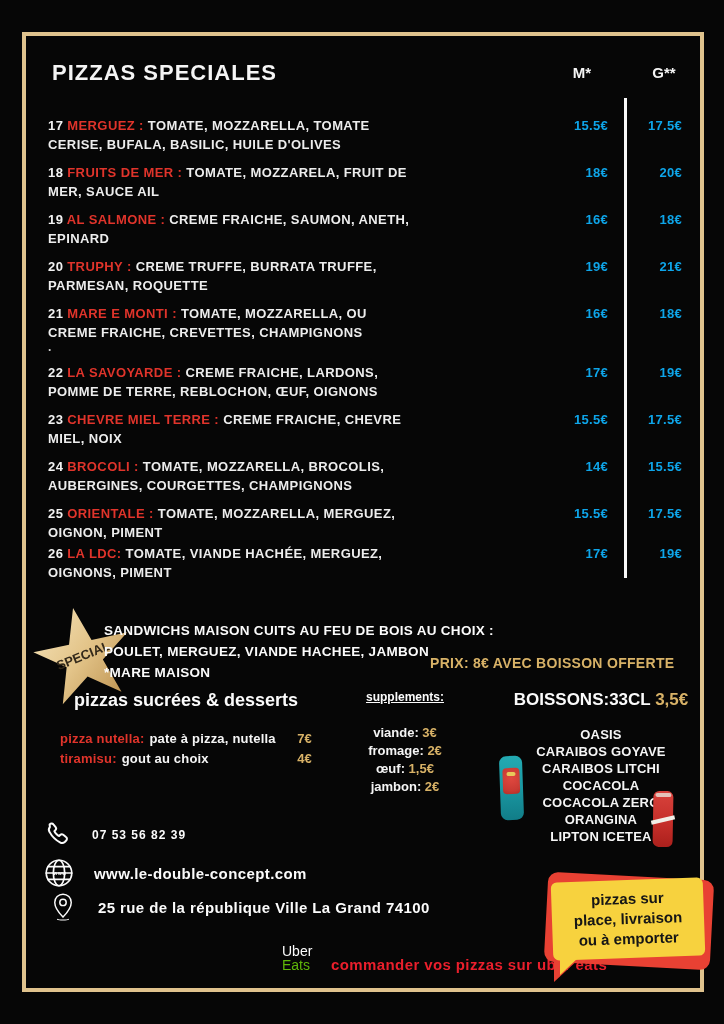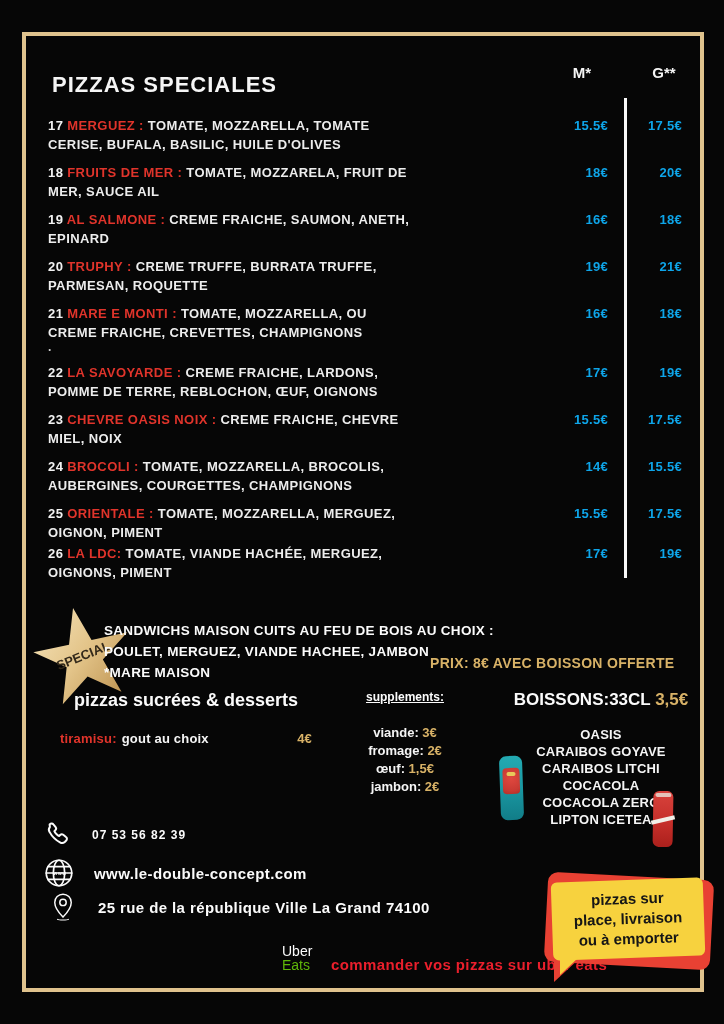--- a/index.html
+++ b/index.html
@@ -5,21 +5,21 @@
   html,body{margin:0;padding:0;}
   body{
     width:724px;height:1024px;position:relative;overflow:hidden;
     background:#060606;
     font-family:"Liberation Sans",sans-serif;
     -webkit-font-smoothing:antialiased;
   }
   .frame{position:absolute;left:22px;top:32px;right:20px;bottom:32px;border:4px solid #dfc28d;}
 
   
-  .title{position:absolute;left:52px;top:72px;font-size:22px;font-weight:bold;color:#f5f5f5;letter-spacing:1px;}
+  .title{position:absolute;left:52px;top:60px;font-size:22px;font-weight:bold;color:#f5f5f5;letter-spacing:1px;}
   .colM{position:absolute;left:556px;top:64px;width:52px;text-align:center;font-size:15px;font-weight:bold;color:#f5f5f5;}
   .colG{position:absolute;left:638px;top:64px;width:52px;text-align:center;font-size:15px;font-weight:bold;color:#f5f5f5;}
   .divider{position:absolute;left:624px;top:98px;width:3px;height:480px;background:#f8f8f8;}
 
   
   .items{position:absolute;left:48px;top:116px;width:646px;}
   .menu-item{display:grid;grid-template-columns:1fr 96px 86px;margin-bottom:9px;}
   .menu-item.tight{margin-bottom:2px;}
   .i-text{font-size:13px;line-height:19px;letter-spacing:.4px;color:#ededed;font-weight:bold;padding-right:94px;}
   .i-num{color:#f2f2f2;}
@@ -142,21 +142,21 @@
 
   <div class="menu-item">
     <div class="i-text"><span class="i-num">22</span> <span class="i-name">LA SAVOYARDE :</span> <span class="i-desc">CREME FRAICHE, LARDONS, POMME DE TERRE, REBLOCHON, ŒUF, OIGNONS</span>
       
     </div>
     <div class="price p-m">17€</div>
     <div class="price p-g">19€</div>
   </div>
 
   <div class="menu-item">
-    <div class="i-text"><span class="i-num">23</span> <span class="i-name">CHEVRE OASIS NOIX :</span> <span class="i-desc">CREME FRAICHE, CHEVRE MIEL, NOIX</span>
+    <div class="i-text"><span class="i-num">23</span> <span class="i-name">CHEVRE MIEL TERRE :</span> <span class="i-desc">CREME FRAICHE, CHEVRE MIEL, NOIX</span>
       
     </div>
     <div class="price p-m">15.5€</div>
     <div class="price p-g">17.5€</div>
   </div>
 
   <div class="menu-item">
     <div class="i-text"><span class="i-num">24</span> <span class="i-name">BROCOLI :</span> <span class="i-desc">TOMATE, MOZZARELLA, BROCOLIS, AUBERGINES, COURGETTES, CHAMPIGNONS</span>
       
     </div>
@@ -199,20 +199,25 @@
 <div class="sp-lines">
   <div>SANDWICHS MAISON CUITS AU FEU DE BOIS AU CHOIX :</div>
   <div>POULET, MERGUEZ, VIANDE HACHEE, JAMBON</div>
   <div>*MARE MAISON</div>
 </div>
 <div class="sp-price">PRIX: 8€ AVEC BOISSON OFFERTE</div>
 
 <div class="desserts">
   <div class="col-head">pizzas sucrées &amp; desserts</div>
   <div class="d-rows">
+  <div class="d-row">
+    <span class="d-name">pizza nutella:</span>
+    <span class="d-desc">pate à pizza, nutella</span>
+    <span class="d-price">7€</span>
+  </div>
 
   <div class="d-row">
     <span class="d-name">tiramisu:</span>
     <span class="d-desc">gout au choix</span>
     <span class="d-price">4€</span>
   </div>
 </div>
 </div>
 
 <div class="supps">
@@ -241,20 +246,21 @@
 </div>
 
 <div class="drinks">
   <div class="col-head"><span>BOISSONS:33CL</span> <span class="dk-price">3,5€</span></div>
   <div class="dk-rows">
       <div class="drink">OASIS</div>
       <div class="drink">CARAIBOS GOYAVE</div>
       <div class="drink">CARAIBOS LITCHI</div>
       <div class="drink">COCACOLA</div>
       <div class="drink">COCACOLA ZERO</div>
+      <div class="drink">ORANGINA</div>
       <div class="drink">LIPTON ICETEA</div>
     </div>
 </div>
 <div class="can-caraibos">
     <div class="label"></div>
   </div>
 <div class="can-coke"></div>
 
 <div class="contact-row row-phone">
   <span class="c-icon">

